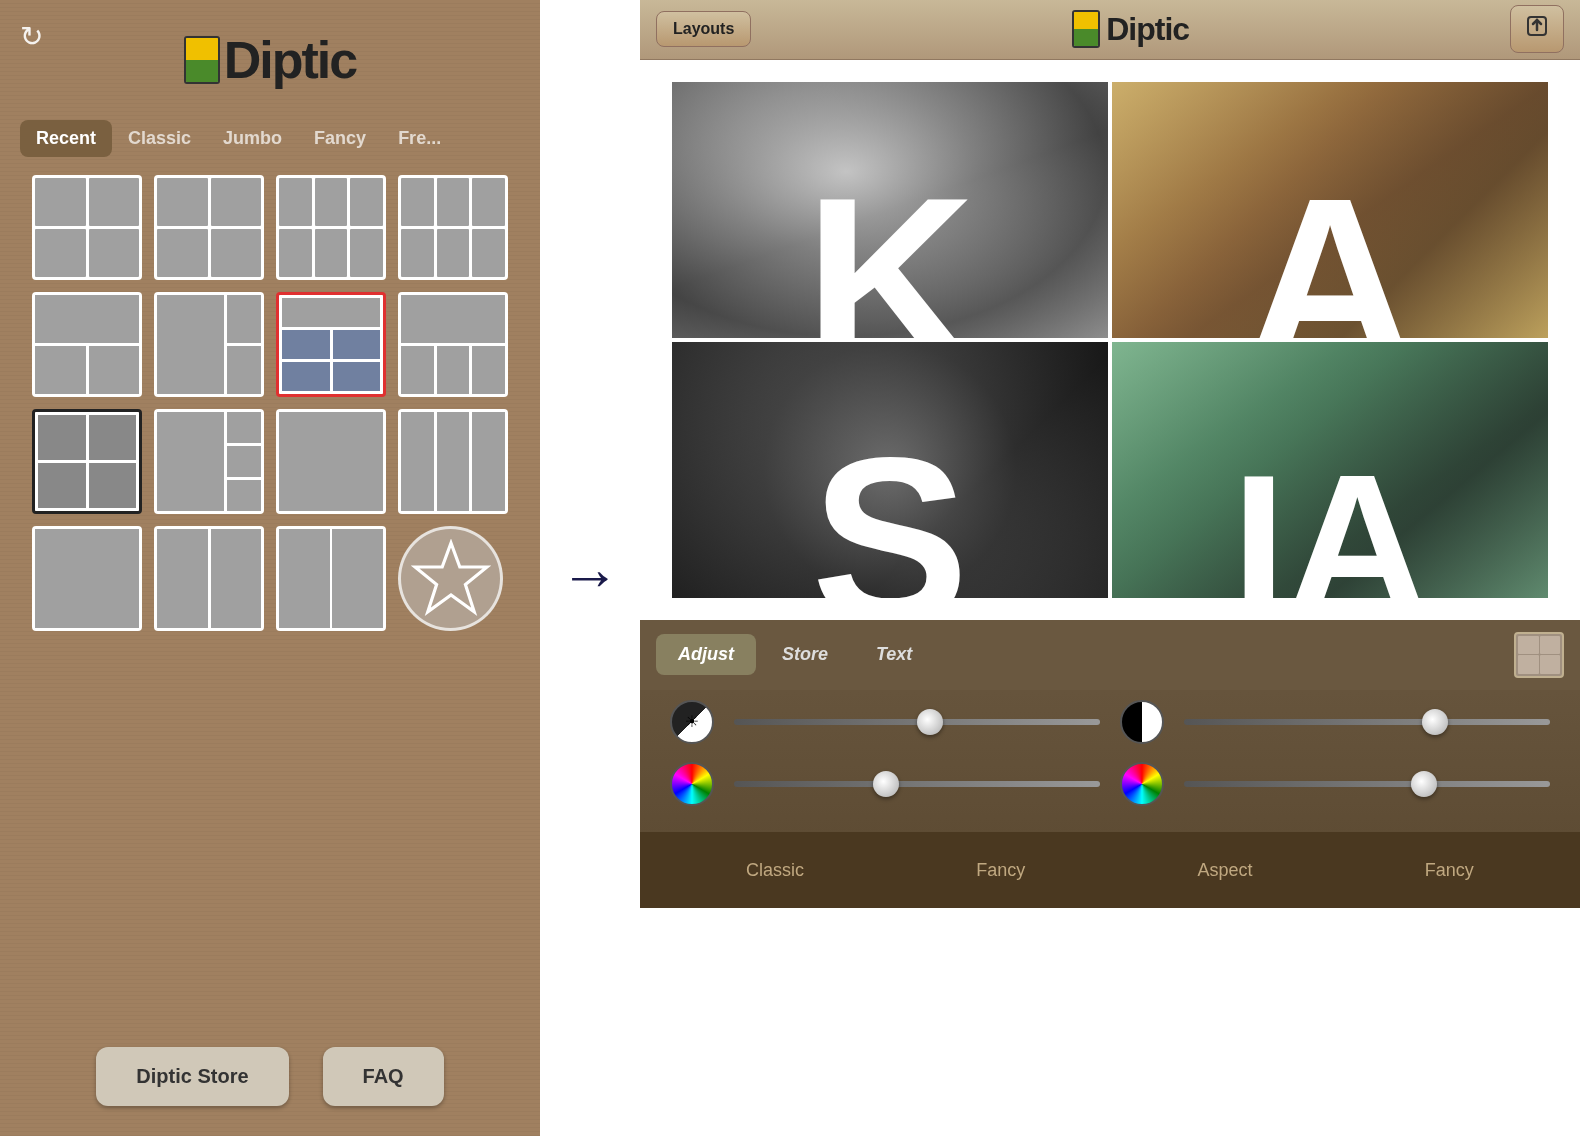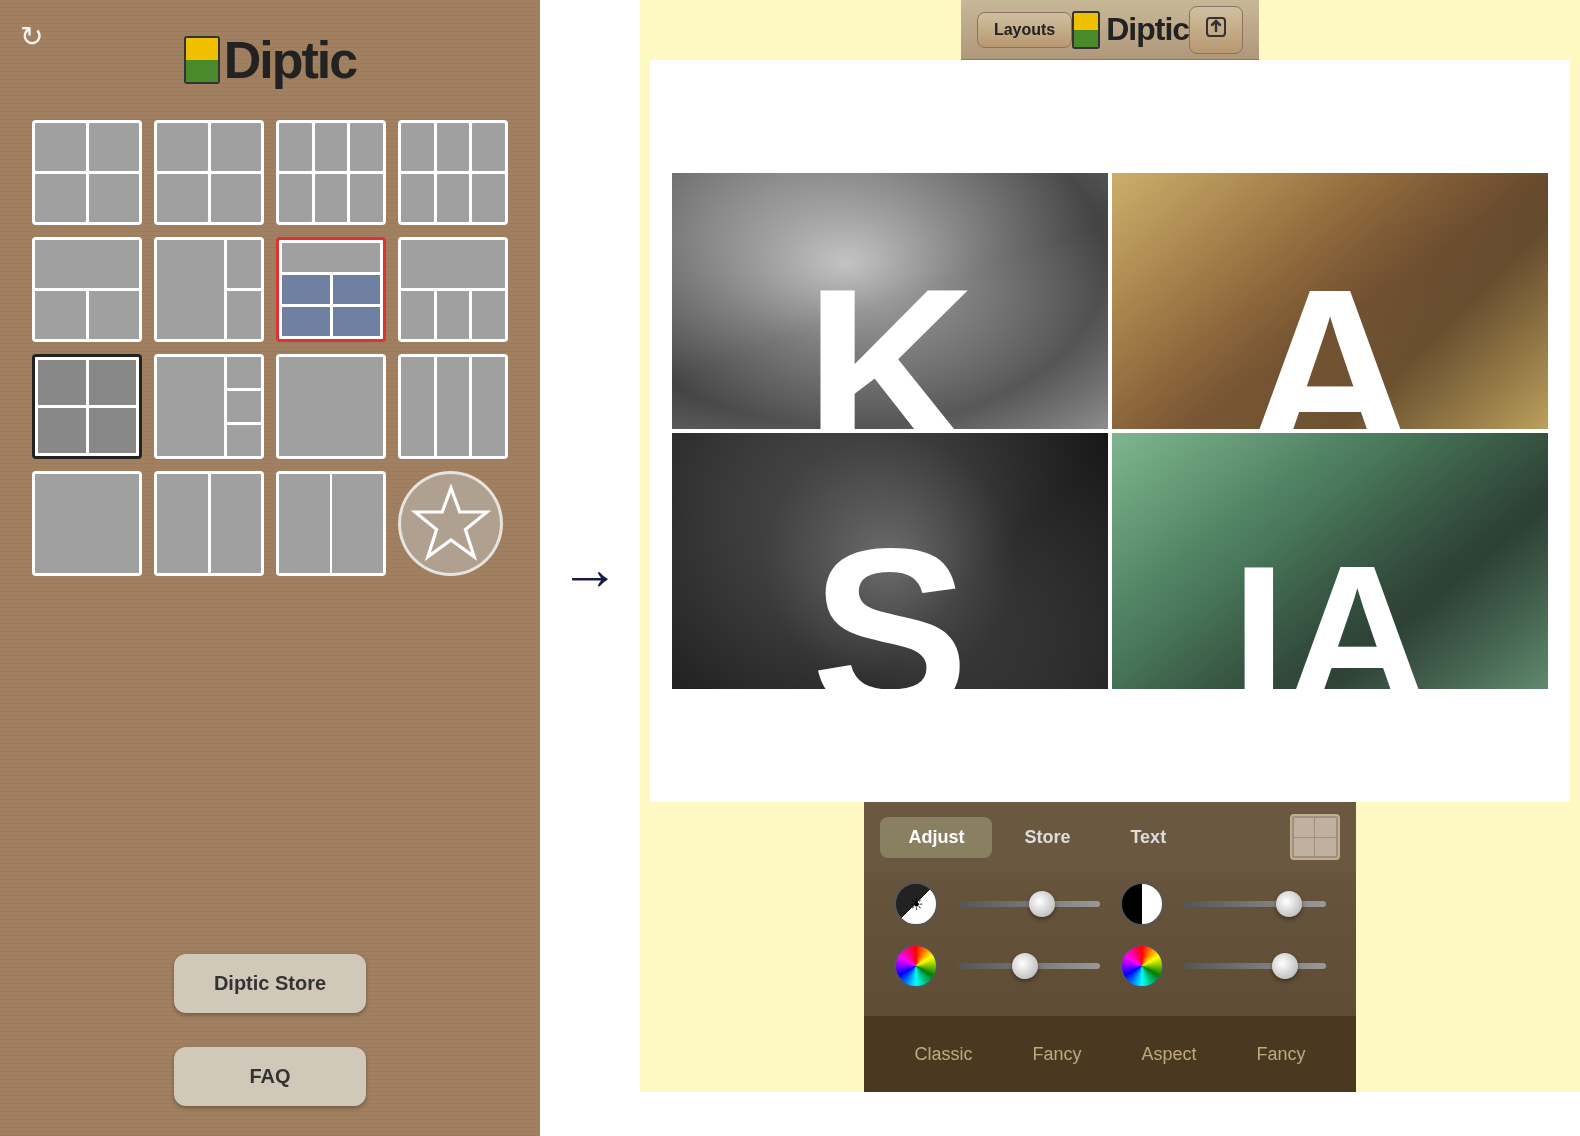--- a/index.html
+++ b/index.html
@@ -191,21 +191,20 @@
       width: 100%;
       height: 100%;
     }
     .grid-half-half > div { background: #a0a0a0; }
 
     .bottom-buttons {
       display: flex;
       gap: 34px;
       margin-top: auto;
       padding-top: 10px;
-      flex-direction: column;
     }
 
     .bottom-btn {
       background: #d0c8b8;
       border: none;
       border-radius: 12px;
       padding: 18px 40px;
       font-size: 20px;
       font-weight: 600;
       color: #333;
@@ -225,25 +224,24 @@
 
     .arrow-symbol {
       font-size: 60px;
       color: #1a1a4a;
       font-weight: bold;
     }
 
     
     .right-panel {
       width: 940px;
-      height: 1092px;
-      background: #fef9c3;
+      height: 908px;
+      background: #7dd3fc;
       display: flex;
       flex-direction: column;
-      align-items: center;
     }
 
     
     .top-bar {
       height: 60px;
       background: linear-gradient(180deg, #c8b898 0%, #b0987a 100%);
       display: flex;
       align-items: center;
       justify-content: space-between;
       padding: 0 16px;
@@ -315,26 +313,27 @@
     .adjust-tabs {
       display: flex;
       align-items: center;
       justify-content: center;
       padding: 12px 16px;
       gap: 4px;
       background: #6a5840;
     }
 
     .adj-tab {
-      padding: 10px 28px;
+      padding: 10px 22px;
       font-size: 18px;
       font-weight: 600;
       color: #ddd;
       cursor: pointer;
       border-radius: 8px;
+      font-style: italic;
     }
     .adj-tab.active {
       background: #888060;
       color: white;
       border-radius: 8px;
     }
 
     .thumbnail-mini {
       width: 50px;
       height: 46px;
@@ -474,20 +473,27 @@
   <div class="logo-area">
     <div class="logo-text">
       <div class="logo-icon">
         <div class="logo-icon-yellow"></div>
         <div class="logo-icon-green"></div>
       </div>
       <span>Diptic</span>
     </div>
   </div>
 
+  <div class="tabs-row">
+    <div class="tab-item active">Recent</div>
+    <div class="tab-item">Classic</div>
+    <div class="tab-item">Jumbo</div>
+    <div class="tab-item">Fancy</div>
+    <div class="tab-item">Fre...</div>
+  </div>
 
   <div class="layouts-grid">
 
     <div class="layout-cell">
       <div class="grid-2x2">
         <div></div>
           <div></div>
           <div></div>
           <div></div>
       </div>

